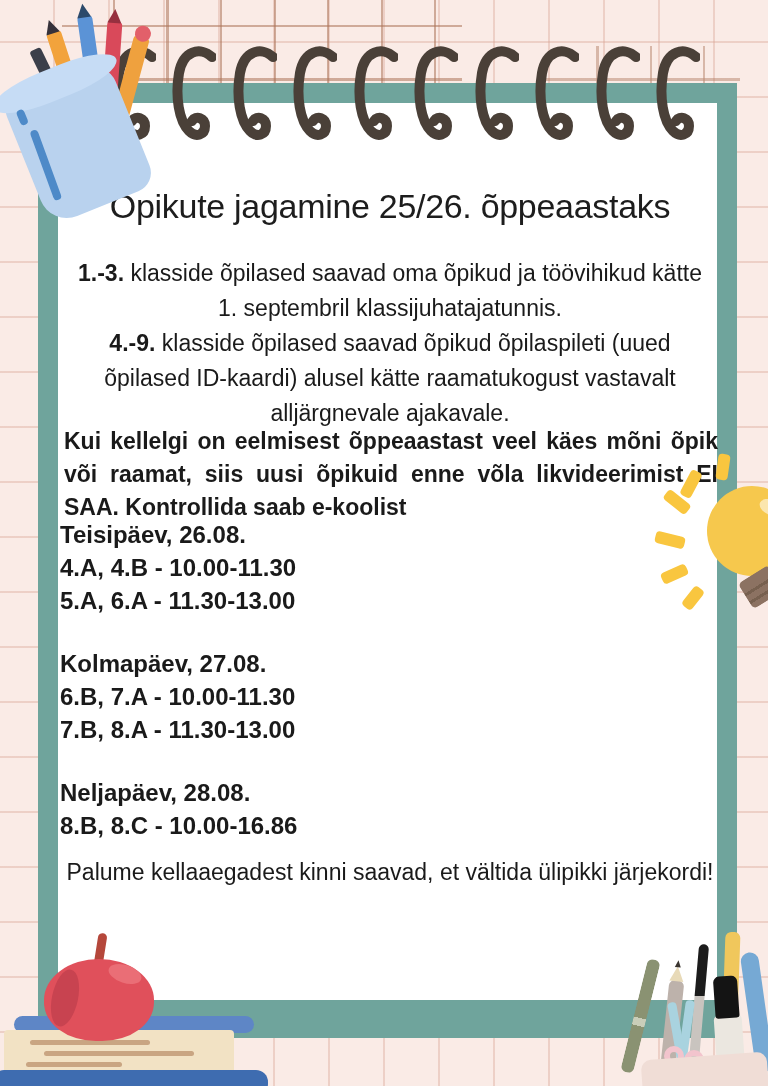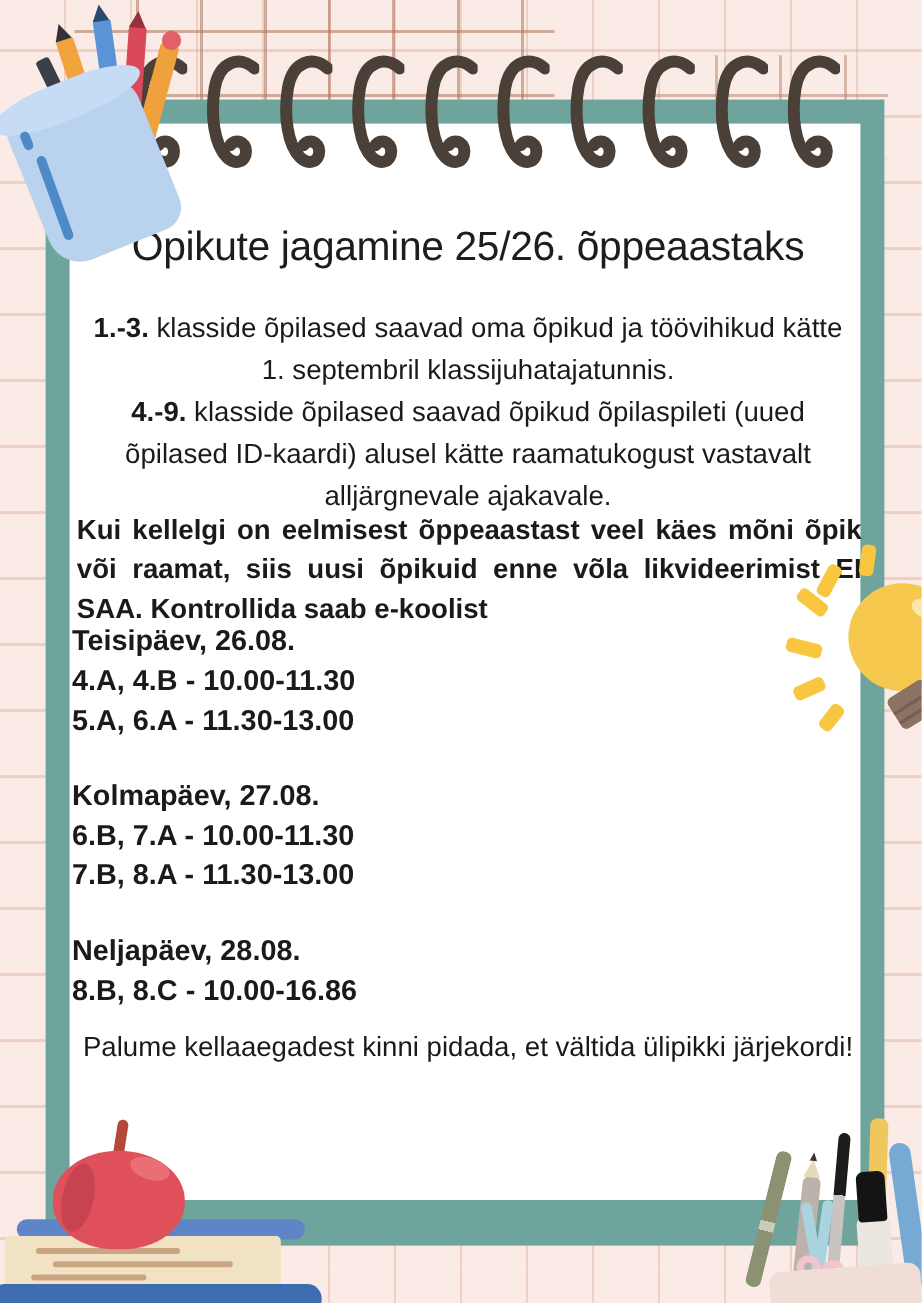--- a/index.html
+++ b/index.html
@@ -198,21 +198,21 @@
         <div>6.B, 7.A - 10.00-11.30</div>
         <div>7.B, 8.A - 11.30-13.00</div>
       </div>
       <div class="sgroup">
         <div>Neljapäev, 28.08.</div>
         <div>8.B, 8.C - 10.00-16.86</div>
       </div>
     </div>
 
     <div class="footer">
-      <div>Palume kellaaegadest kinni pidada, et vältida ülipikki järjekordi!</div>
+      <div>Palume kellaaegadest kinni saavad, et vältida ülipikki järjekordi!</div>
     </div>
   </div>
 
   <div class="coils">
     <svg class="coil" viewBox="0 0 44 100">
         <path d="M 40 12 C 28 1 11 6 7 28 C 3 52 7 76 17 86 C 24 93 33 90 33 81 C 33 73 24 70 20 76" fill="none" stroke="#4A4038" stroke-width="10" stroke-linecap="round"></path>
       </svg>
     <svg class="coil" viewBox="0 0 44 100">
         <path d="M 40 12 C 28 1 11 6 7 28 C 3 52 7 76 17 86 C 24 93 33 90 33 81 C 33 73 24 70 20 76" fill="none" stroke="#4A4038" stroke-width="10" stroke-linecap="round"></path>
       </svg>

